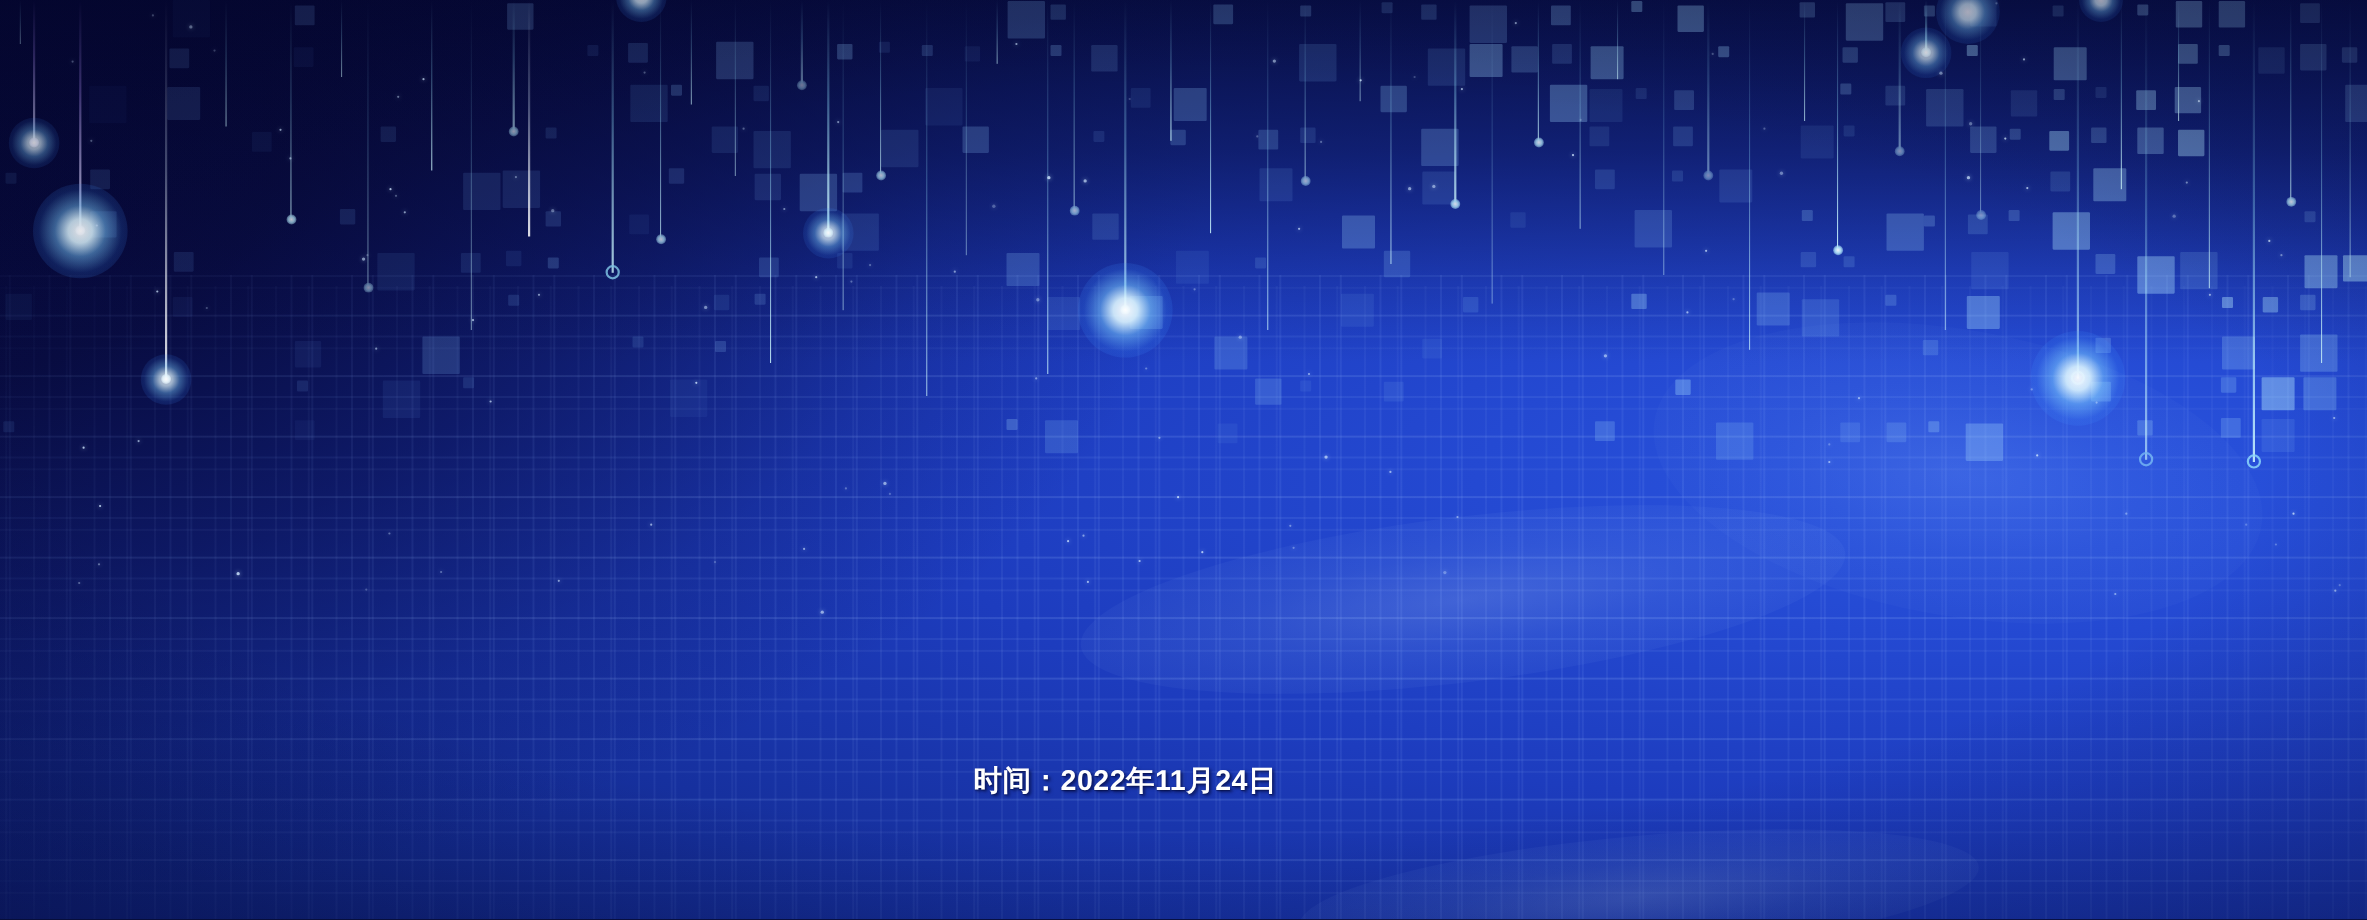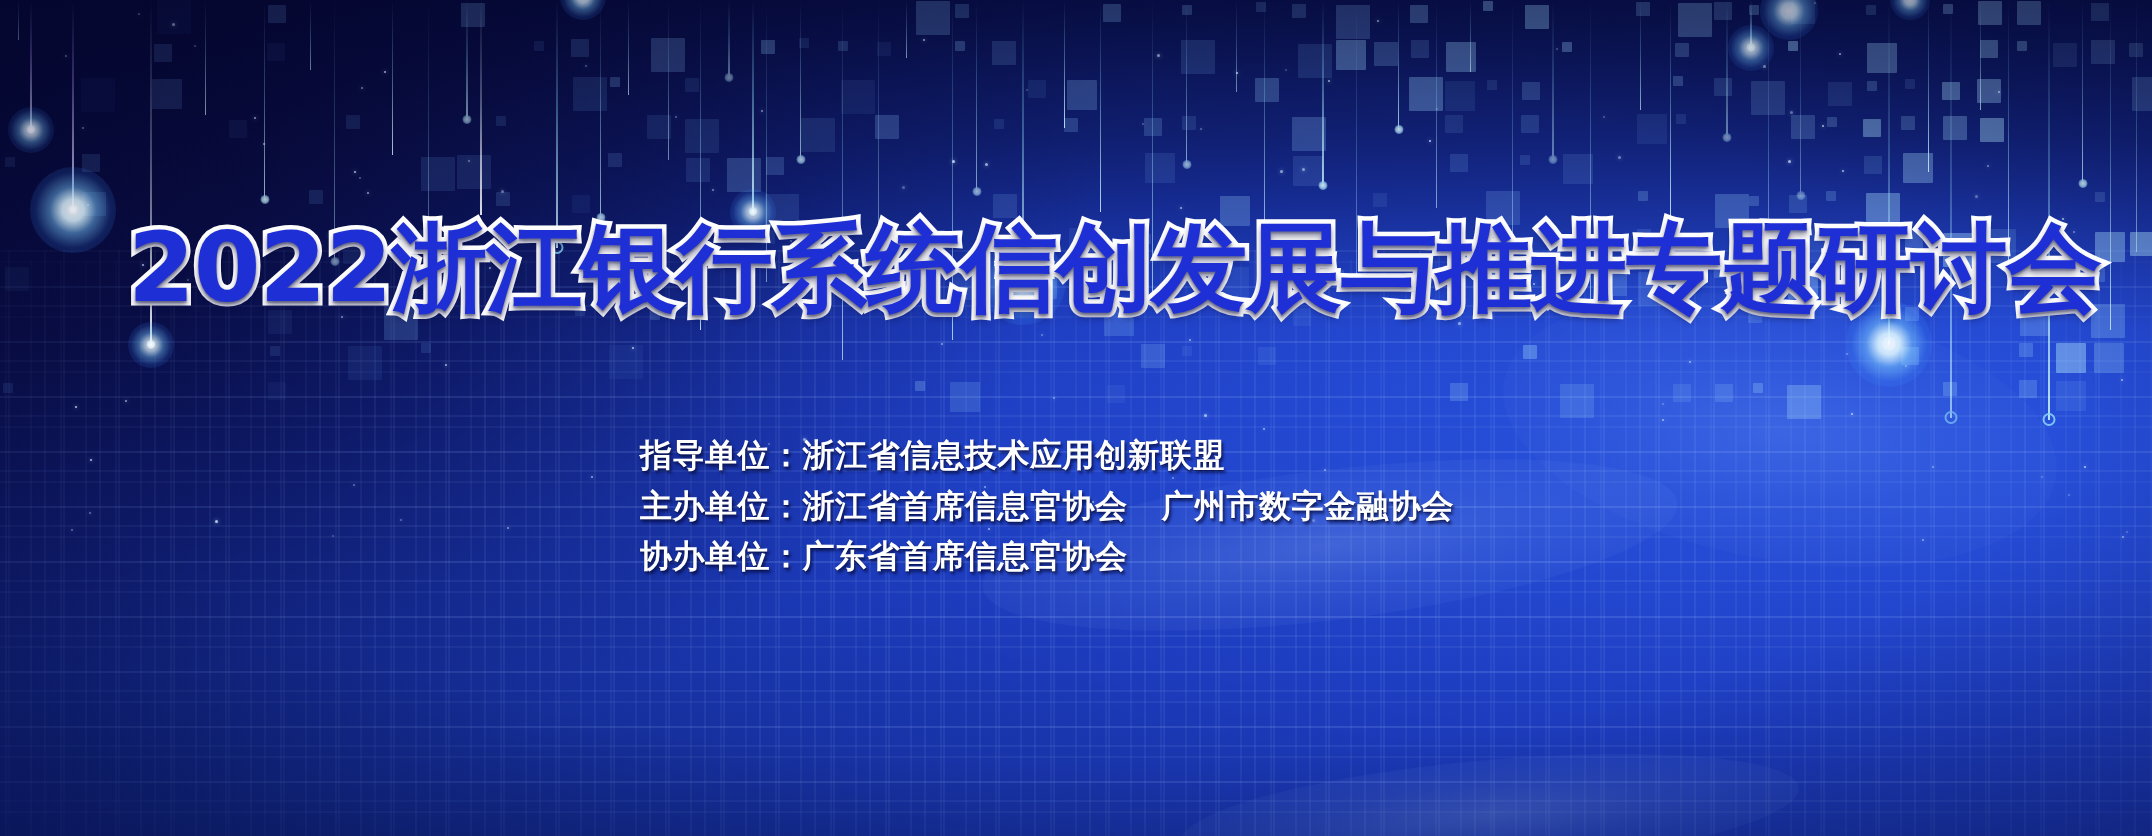--- a/index.html
+++ b/index.html
@@ -672,24 +672,19 @@
       <i style="left: 263px; top: 143px; width: 2px; height: 2px; opacity: 0.62; box-shadow: rgba(200, 235, 255, 0.8) 0px 0px 4px;"></i>
       <i style="left: 138px; top: 13px; width: 2px; height: 2px; opacity: 0.35; box-shadow: rgba(200, 235, 255, 0.8) 0px 0px 4px;"></i>
     </div>
 
   <div class="sheen" style="left:980px;top:470px;width:700px;height:150px;transform:rotate(-7deg);"></div>
   <div class="sheen" style="left:1180px;top:760px;width:620px;height:110px;transform:rotate(-5deg);"></div>
   <div class="sheen" style="left:1500px;top:300px;width:560px;height:260px;transform:rotate(10deg);opacity:.6;"></div>
 
   <div class="bg-vign"></div>
 
-  <div class="title">2022浙江银行系统信创发展与推进专题研讨会</div>
-
-  <div class="orgs" id="orgs">
-      <div class="row"><span>指导单位：</span><span>浙江省信息技术应用创新联盟</span></div>
-      <div class="row"><span>主办单位：</span><span>浙江省首席信息官协会</span><span class="gap"></span><span>广州市数字金融协会</span></div>
-      <div class="row"><span>协办单位：</span><span>广东省首席信息官协会</span></div>
+
+
+  <div class="footmeta" id="footmeta">
+      <div class="row"><span>时间：</span><span>2022年11月24日</span></div>
     </div>
 
-  <div class="footmeta" id="footmeta">
-    </div>
-
 </div>
 
 </body></html>

